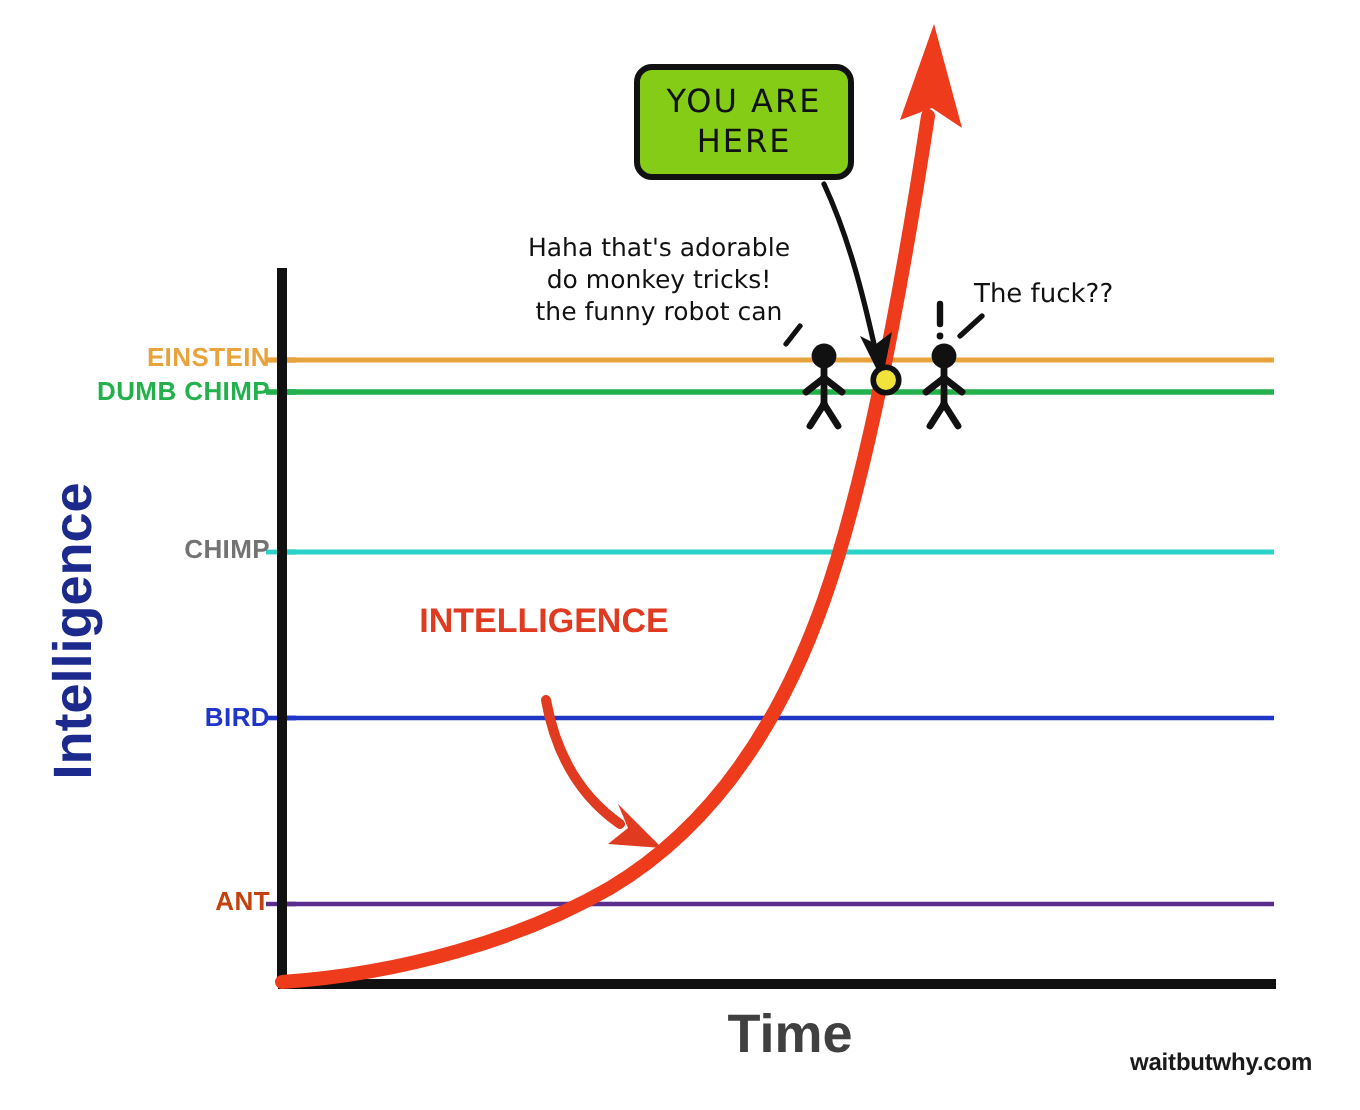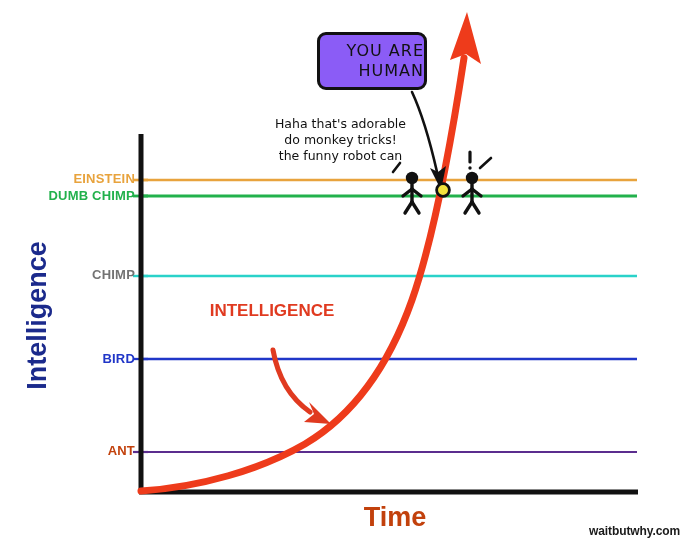--- a/index.html
+++ b/index.html
@@ -55,21 +55,21 @@
     font-weight: bold;
     font-size: 27px;
     text-align: center;
     letter-spacing: 0px;
   }
   #axis-x-title {
     position: absolute;
     left: 330px;
     top: 502px;
     width: 130px;
-    color: #c2410c;
+    color: #404040;
     font-weight: bold;
     font-size: 27px;
     text-align: center;
   }
 
   #ai-label {
     position: absolute;
     left: 192px;
     top: 300px;
     width: 160px;
@@ -82,21 +82,21 @@
   #ai-label .l1 { display: block; }
   #ai-label .l2 { display: block; }
 
   .handwrite {
     font-family: "DejaVu Sans", sans-serif;
     color: #111111;
   }
 
   #speech-left {
     position: absolute;
-    left: 253px;
+    left: 242px;
     top: 116px;
     width: 175px;
     text-align: center;
     font-size: 12.5px;
     line-height: 1.28;
     font-weight: 500;
   }
   #speech-left span { display: block; }
 
   #speech-right {
@@ -109,48 +109,47 @@
     line-height: 1.2;
     font-weight: 500;
   }
 
   #you-are-here-box {
     position: absolute;
     left: 317px;
     top: 32px;
     width: 110px;
     height: 58px;
-    background: #8b5cf6;
+    background: #84cc16;
     border: 3px solid #111111;
     border-radius: 9px;
     box-sizing: border-box;
     display: flex;
     flex-direction: column;
-    align-items: flex-end;
+    align-items: center;
     justify-content: center;
   }
   #you-are-here-box span {
     display: block;
     font-family: "DejaVu Sans", sans-serif;
     font-size: 16px;
     font-weight: 500;
     color: #111111;
     letter-spacing: 1px;
     line-height: 1.22;
   }
 
   #watermark {
     position: absolute;
     left: 565px;
     top: 524px;
     font-size: 12px;
     font-weight: bold;
     color: #1a1a1a;
     letter-spacing: -0.1px;
-    margin-left: 24px;
   }
 </style>
 </head>
 <body>
 
 <div id="stage">
 
   <svg id="svg-layer" viewBox="0 0 680 555">
     <defs>
       <marker id="redhead" markerWidth="6" markerHeight="6" refX="3" refY="3" orient="auto">
@@ -240,21 +239,22 @@
   <div id="ai-label">
     <span class="l2">INTELLIGENCE</span>
   </div>
 
   <div id="speech-left" class="handwrite">
     <span>Haha that's adorable</span>
     <span>do monkey tricks!</span>
     <span>the funny robot can</span>
   </div>
 
+  <div id="speech-right" class="handwrite">The fuck??</div>
 
   <div id="you-are-here-box">
     <span>YOU ARE</span>
-    <span>HUMAN</span>
+    <span>HERE</span>
   </div>
 
   <div id="watermark">waitbutwhy.com</div>
 
 </div>
 
 </body></html>

